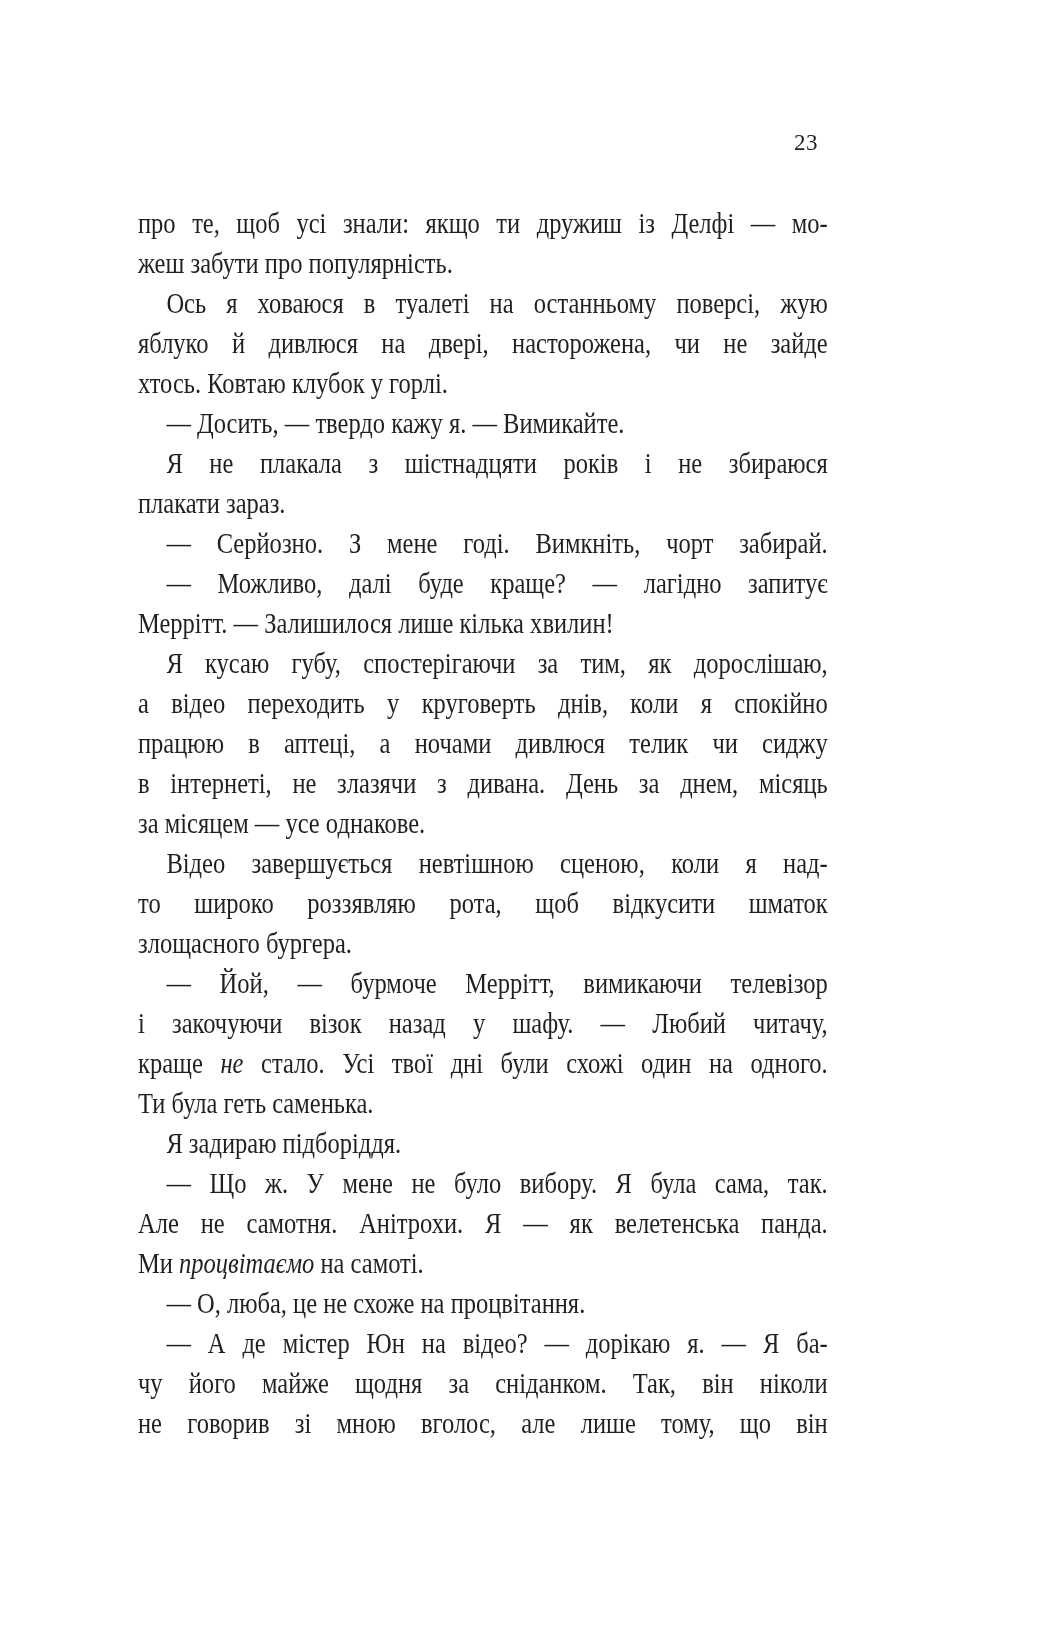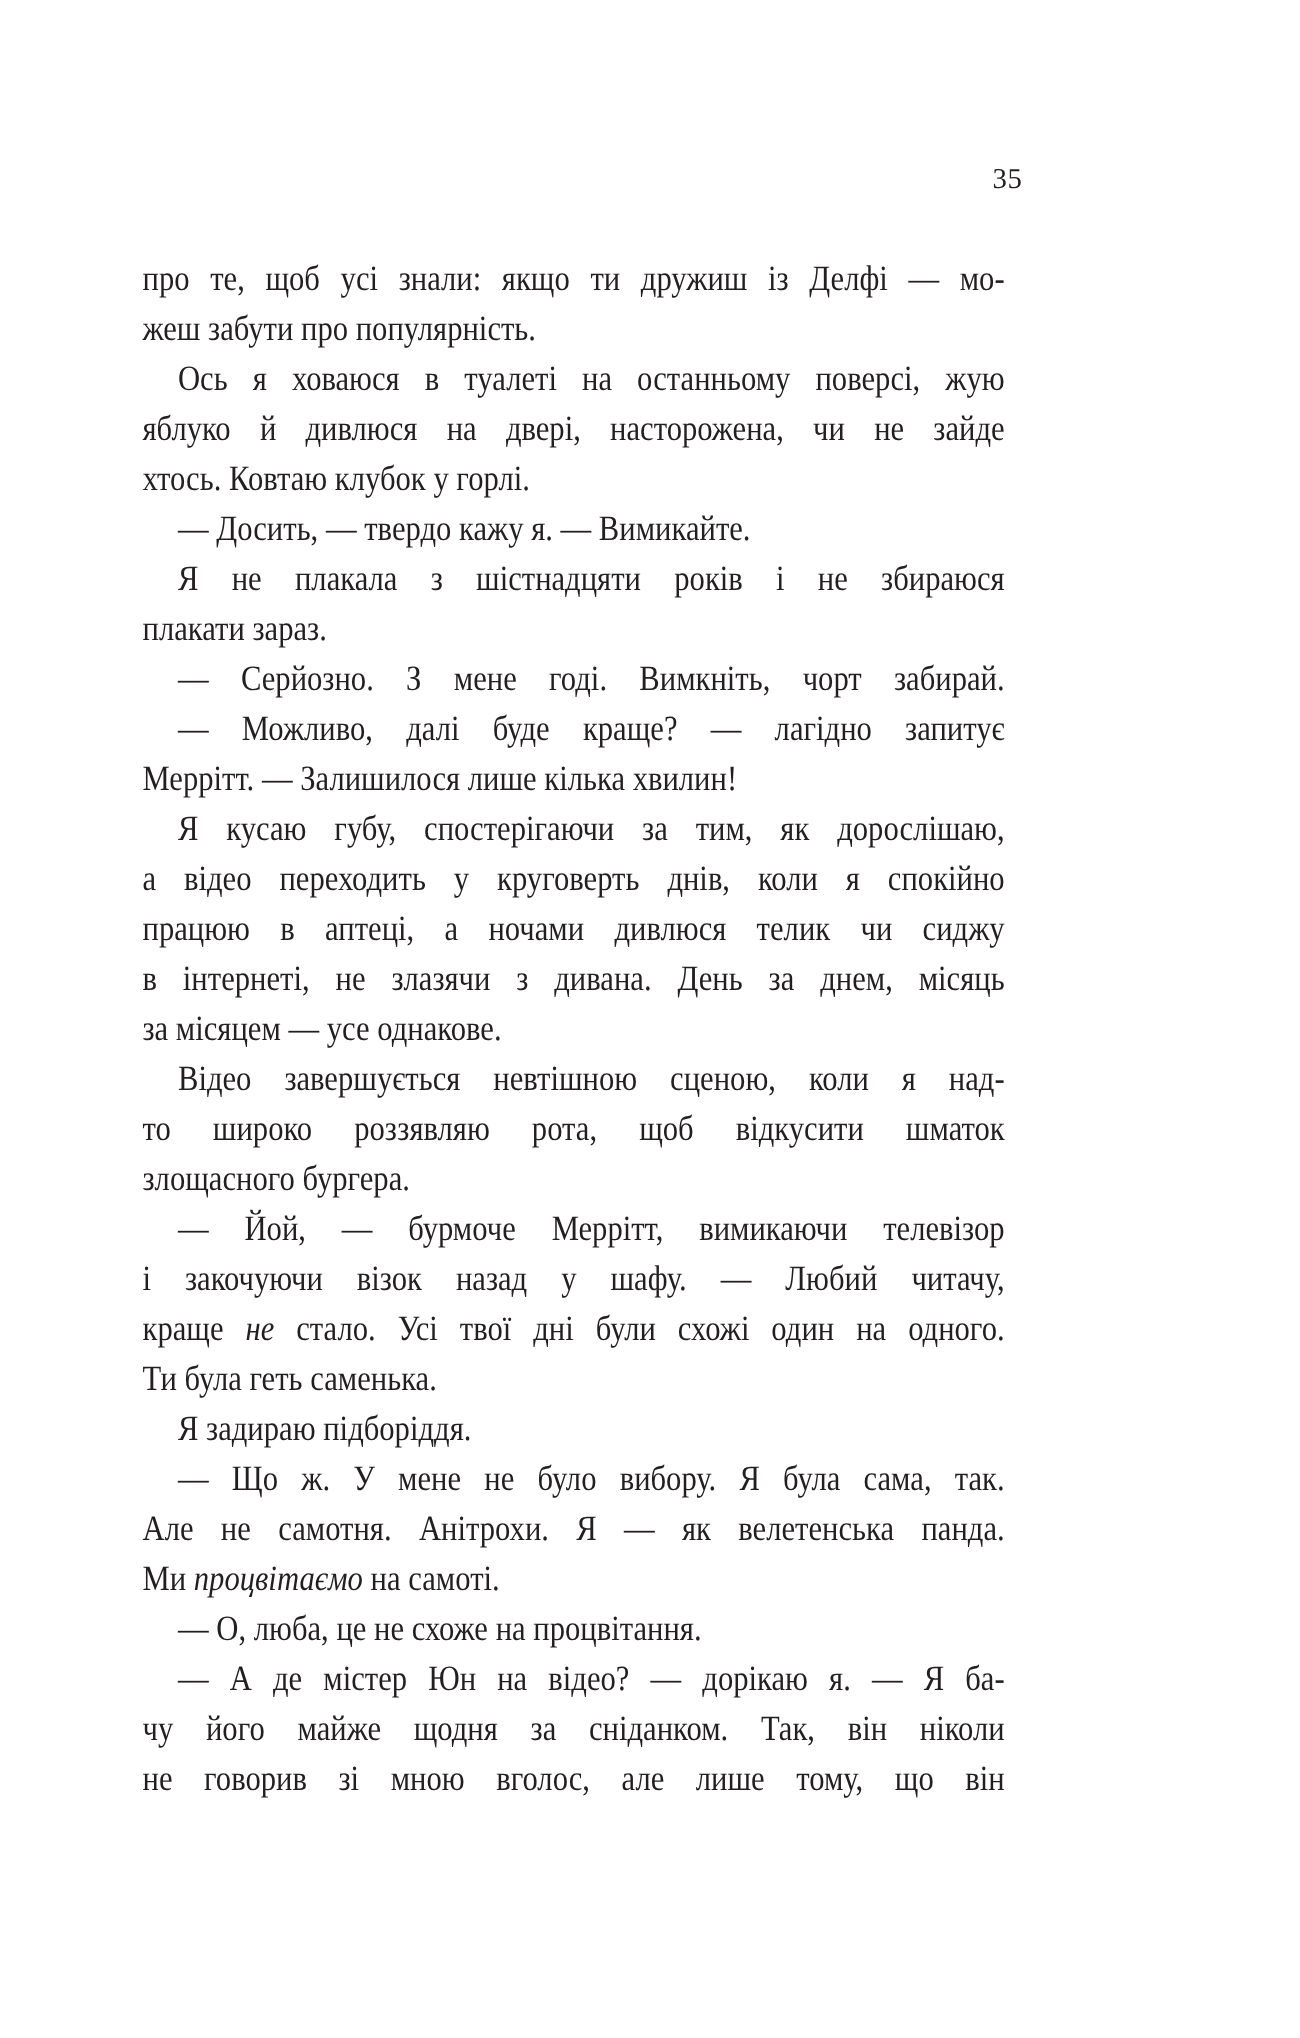--- a/index.html
+++ b/index.html
@@ -21,21 +21,21 @@
       left: 700px;
       width: 118px;
       text-align: right;
       font-size: 23px;
       line-height: 30px;
       letter-spacing: 0.5px;
     }
     .body-text {
       position: absolute;
       top: 204px;
-      left: 114px;
+      left: 138px;
       width: 690px;
     }
     .line {
       display: block;
       height: 40px;
       line-height: 40px;
       font-size: 28.5px;
       white-space: nowrap;
       text-align: justify;
       text-align-last: justify;
@@ -49,21 +49,21 @@
     .line.indent {
       text-indent: 33px;
     }
     em {
       font-style: italic;
     }
   </style>
 </head>
 <body>
 
-<div class="page-number">35</div>
+<div class="page-number">23</div>
 
 <div class="body-text">
   <span class="line">про те, щоб усі знали: якщо ти дружиш із Делфі — мо-</span>
   <span class="line last">жеш забути про популярність.</span>
   <span class="line indent">Ось я ховаюся в туалеті на останньому поверсі, жую</span>
   <span class="line">яблуко й дивлюся на двері, насторожена, чи не зайде</span>
   <span class="line last">хтось. Ковтаю клубок у горлі.</span>
   <span class="line indent last">— Досить, — твердо кажу я. — Вимикайте.</span>
   <span class="line indent">Я не плакала з шістнадцяти років і не збираюся</span>
   <span class="line last">плакати зараз.</span>

